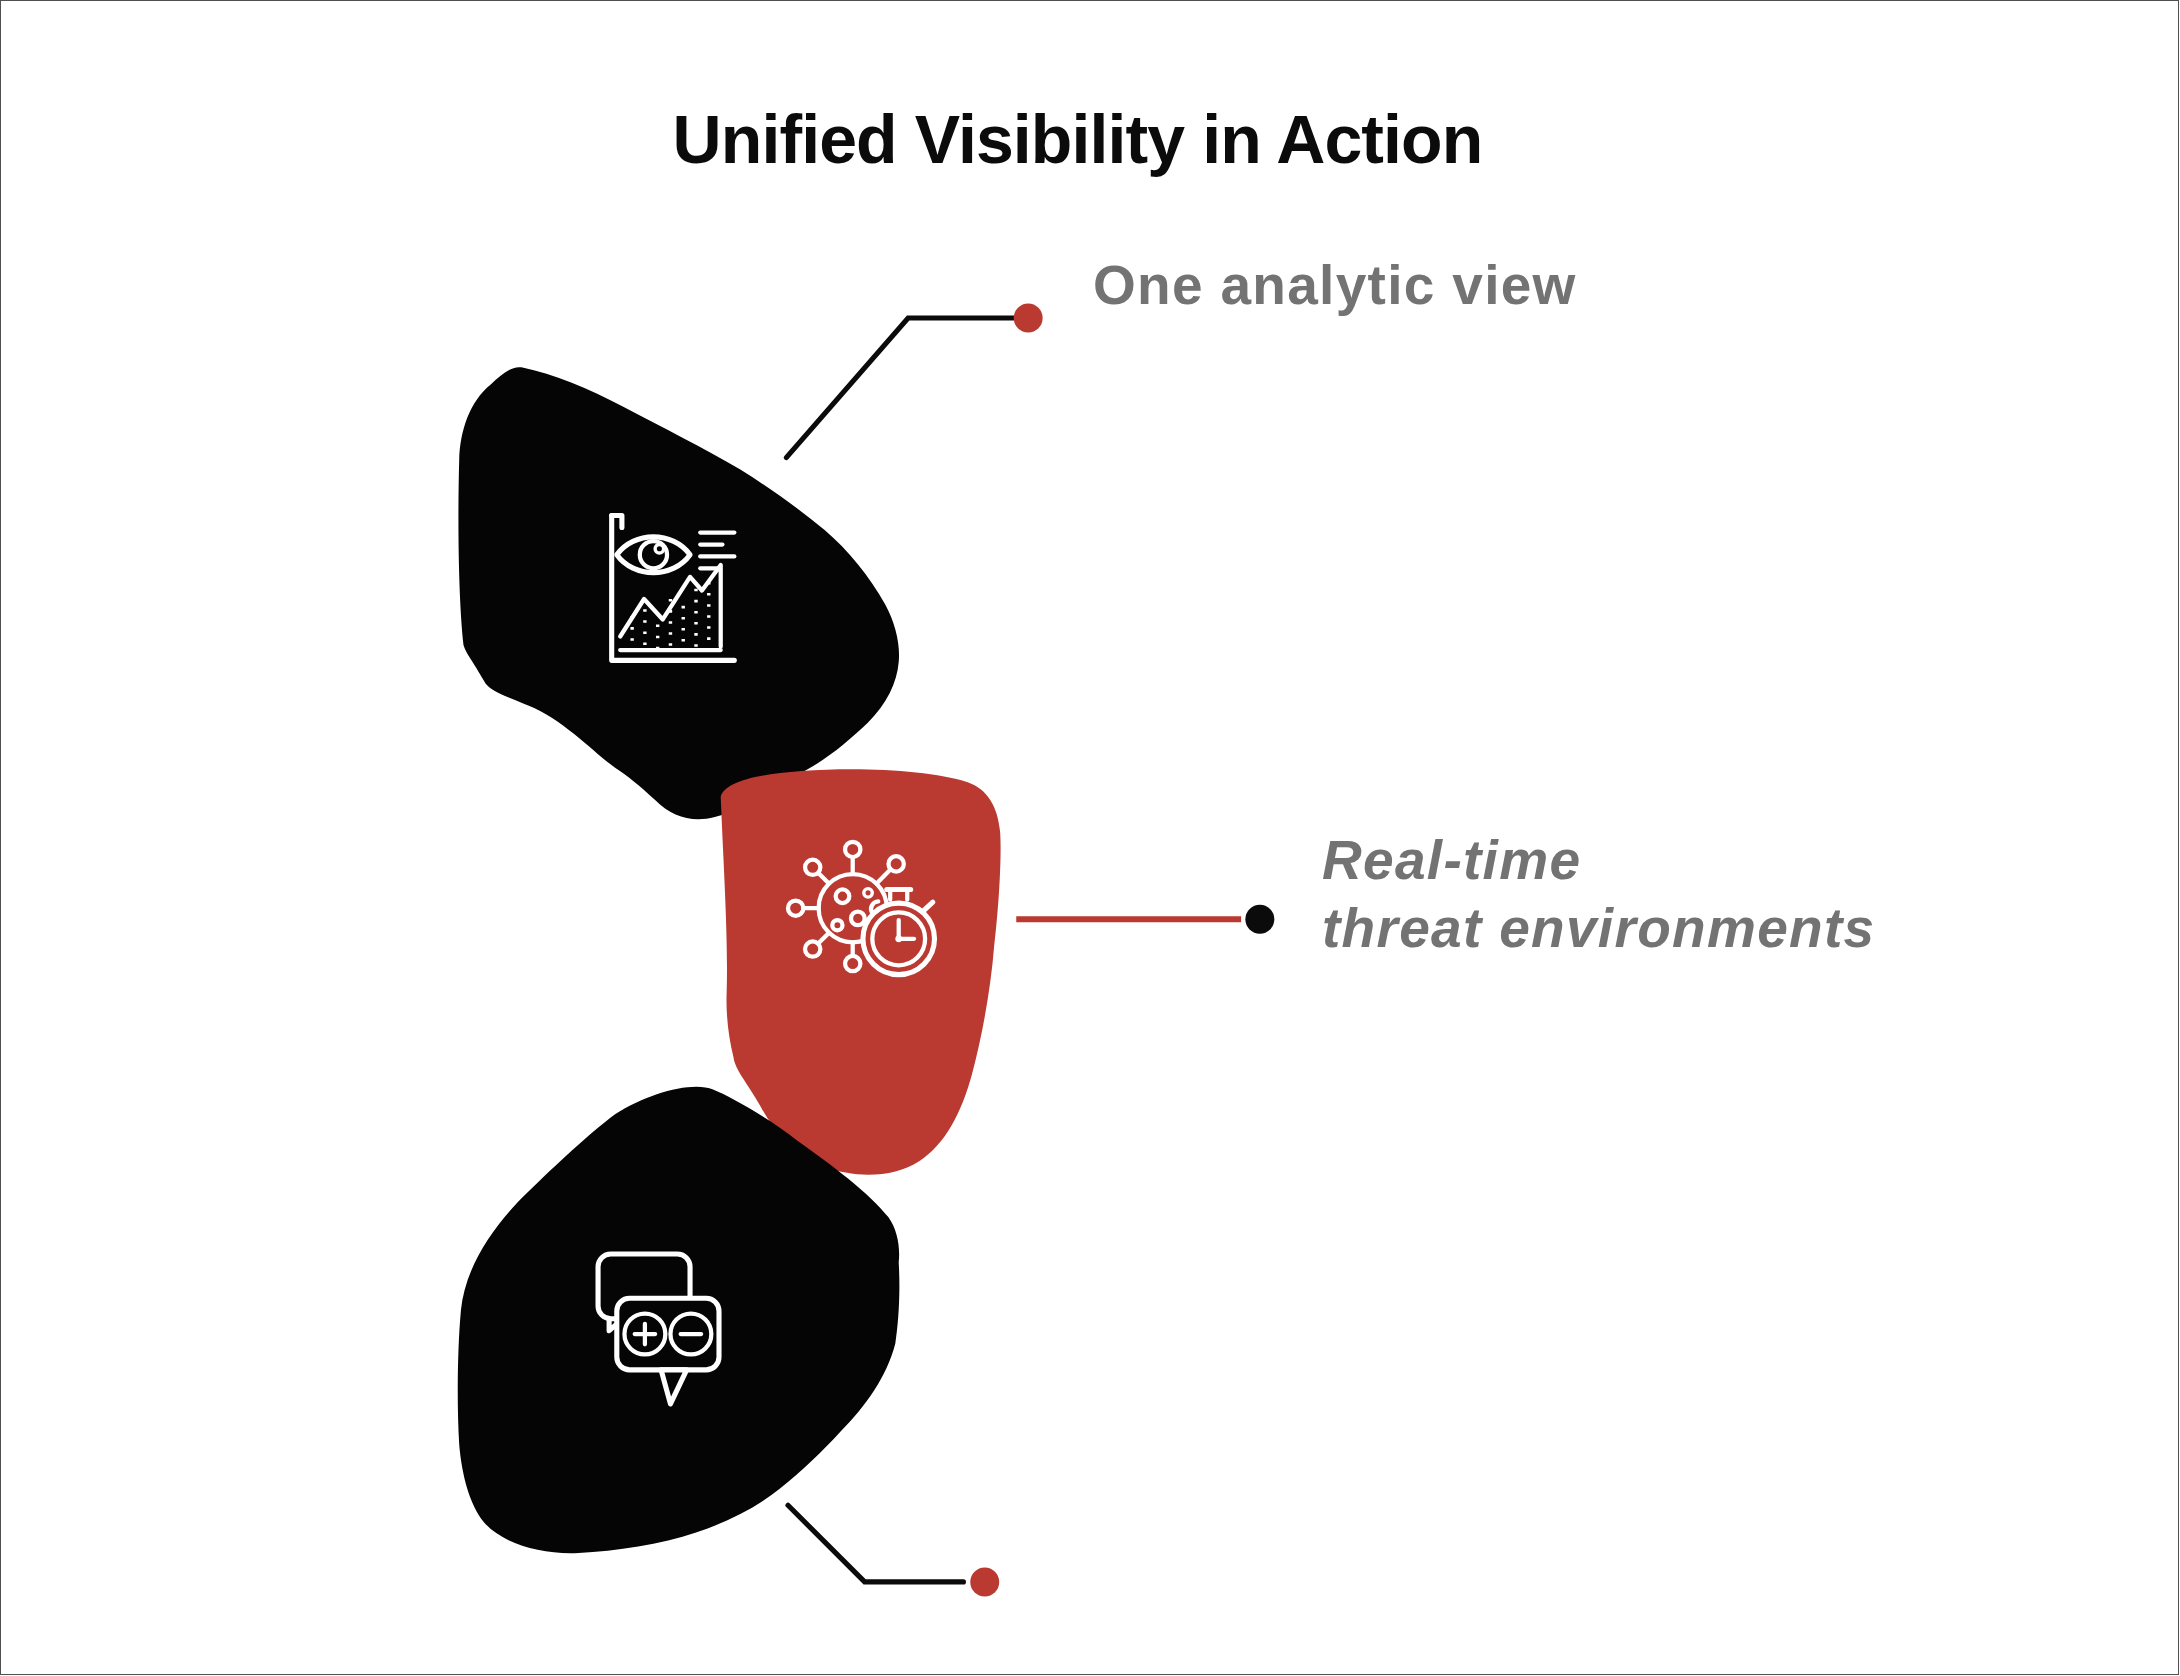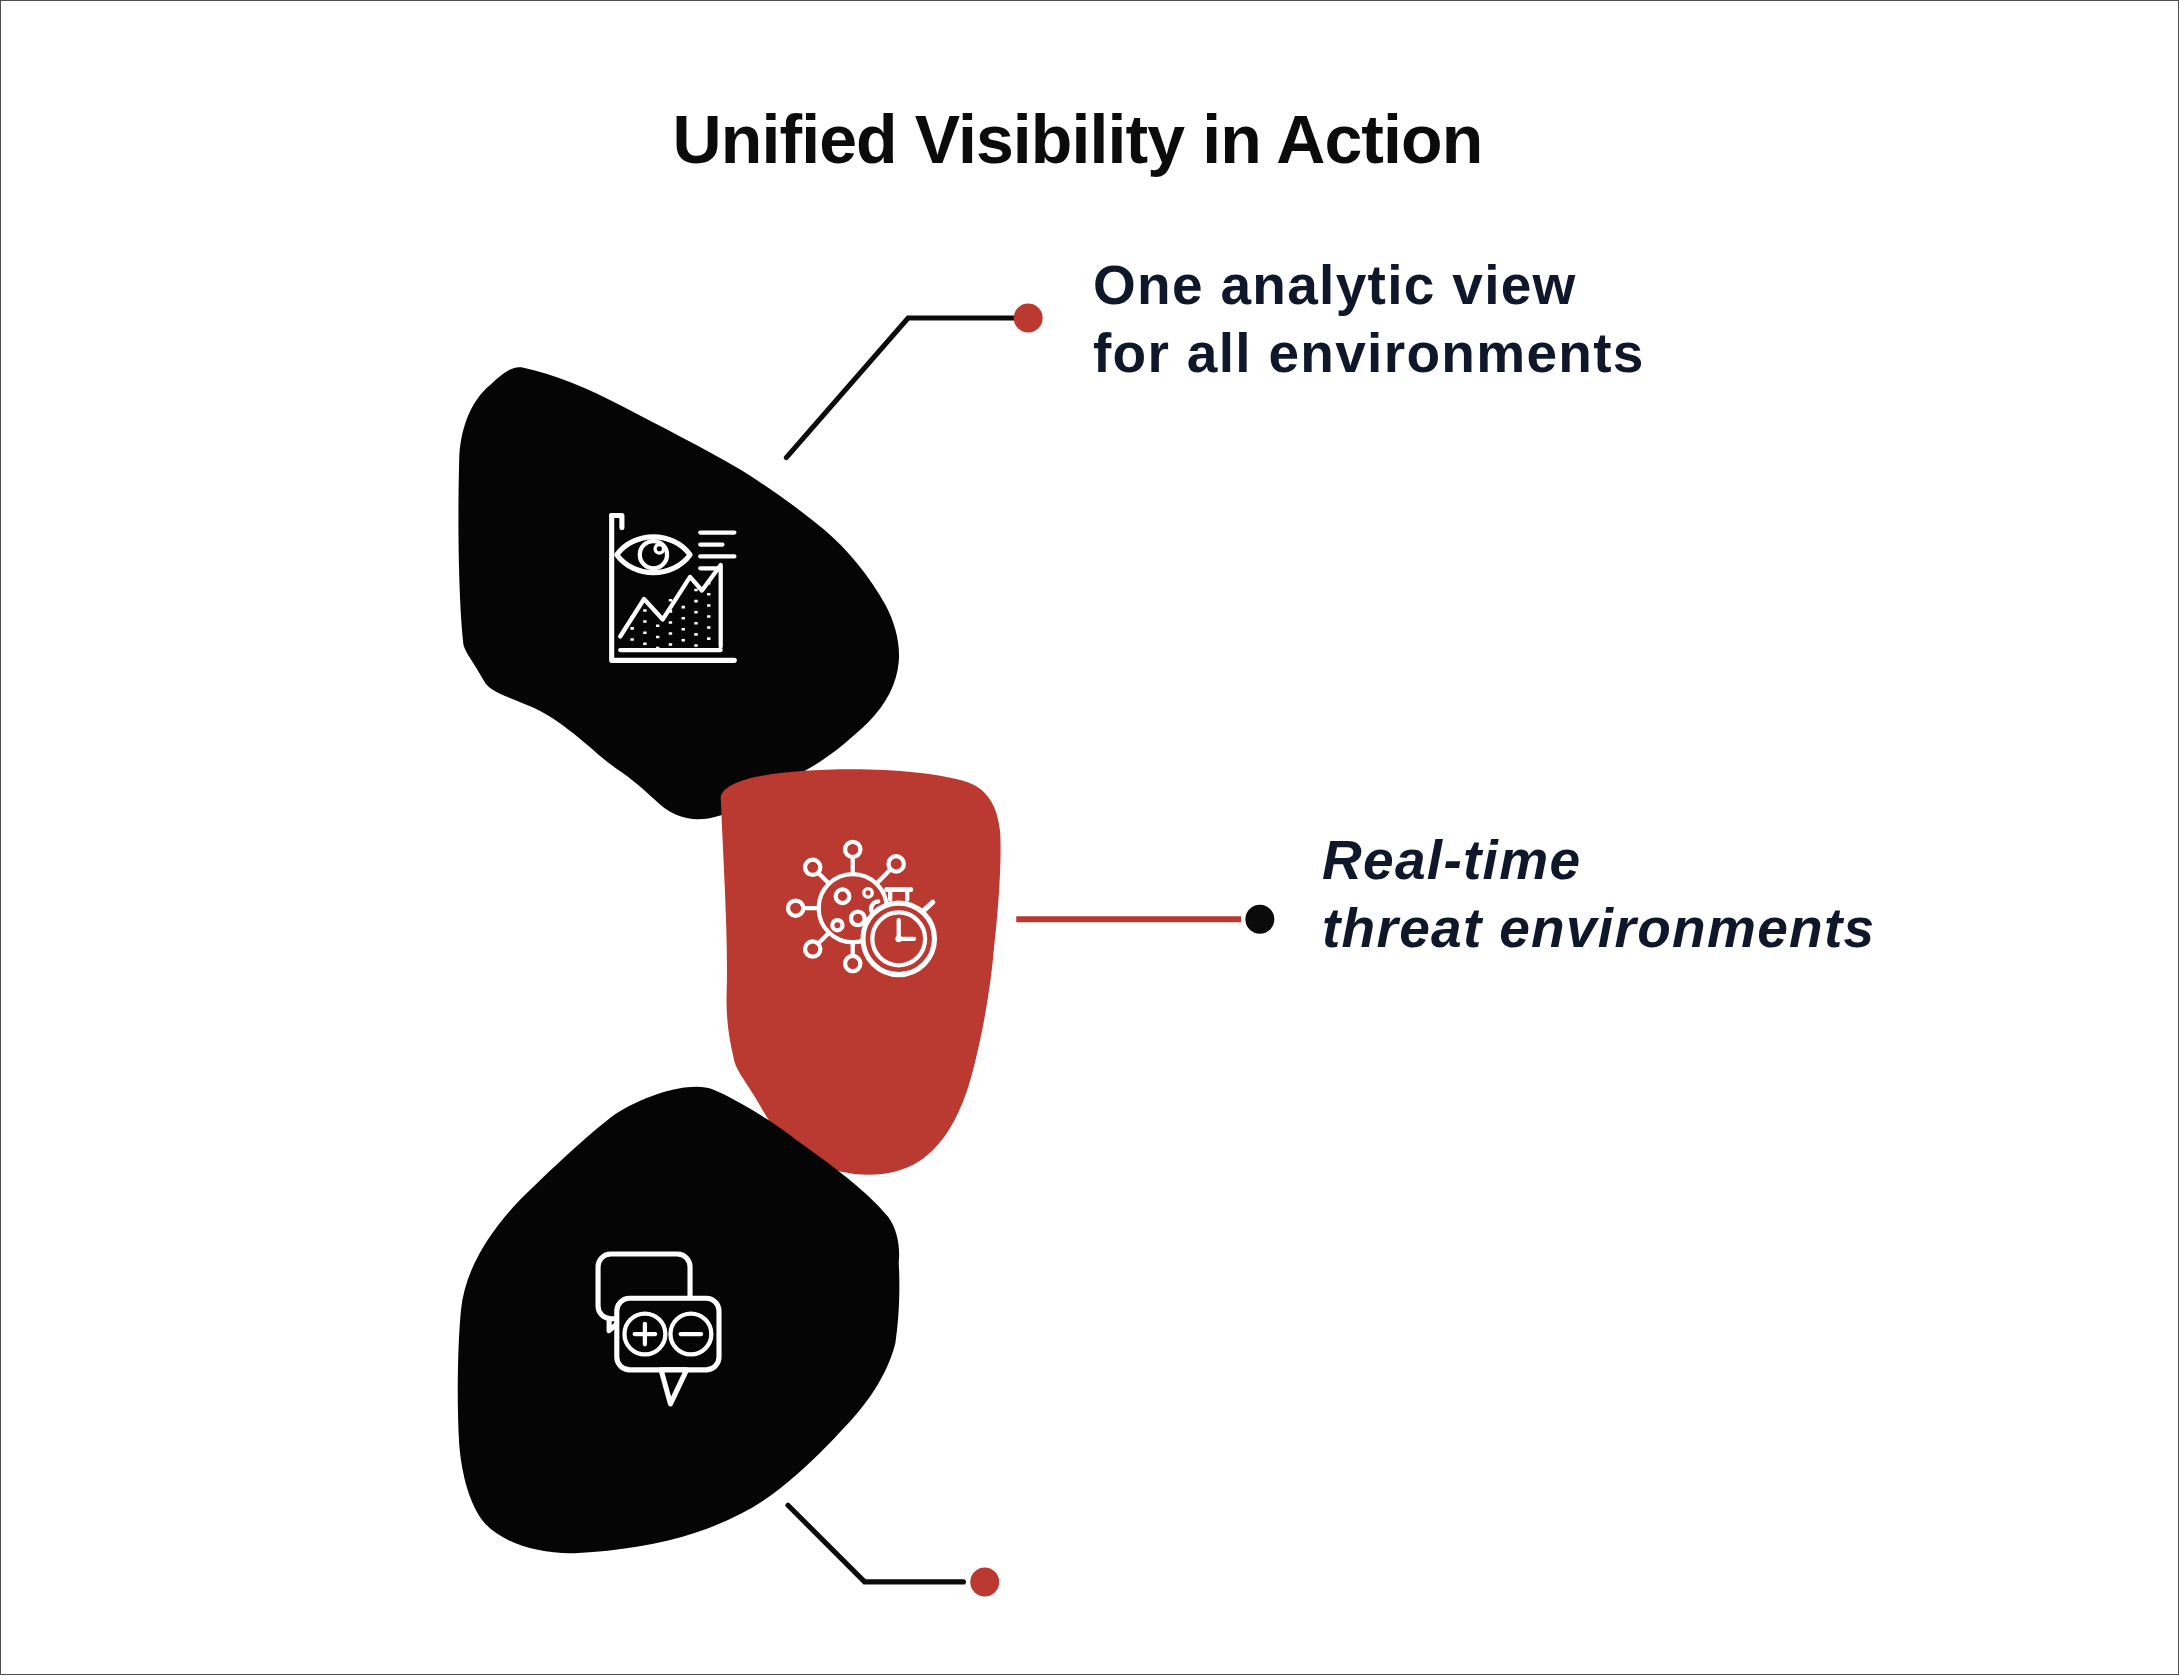--- a/index.html
+++ b/index.html
@@ -29,21 +29,21 @@
     letter-spacing: -0.9px;
     color: #0b0b0b;
     margin-left: -12px;
   }
   .callout {
     position: absolute;
     font-size: 55px;
     line-height: 68px;
     font-weight: 600;
     letter-spacing: 1.3px;
-    color: #0f172a;
+    color: #737373;
     white-space: nowrap;
   }
   .callout span { display: block; }
   #callout-1 { left: 1092px; top: 250px; }
   #callout-2 { left: 1321px; top: 825px; font-style: italic; }
   #callout-3 { left: 1049px; top: 1513px; }
 </style>
 </head>
 <body>
 
@@ -188,21 +188,20 @@
       <circle cx="-13" cy="12" r="24" stroke-width="5"></circle>
       <path d="M -13 0 V 24 M -25 12 H -1" stroke-width="5"></path>
 
       <circle cx="41" cy="12" r="24" stroke-width="5"></circle>
       <path d="M 29 12 H 53" stroke-width="5"></path>
     </g>
   </svg>
 
   <div class="callout" id="callout-1">
     <span>One analytic view</span>
-    <span>for all environments</span>
   </div>
 
   <div class="callout" id="callout-2">
     <span>Real-time</span>
     <span>threat environments</span>
   </div>
 
   <div class="callout" id="callout-3">
   </div>
 

